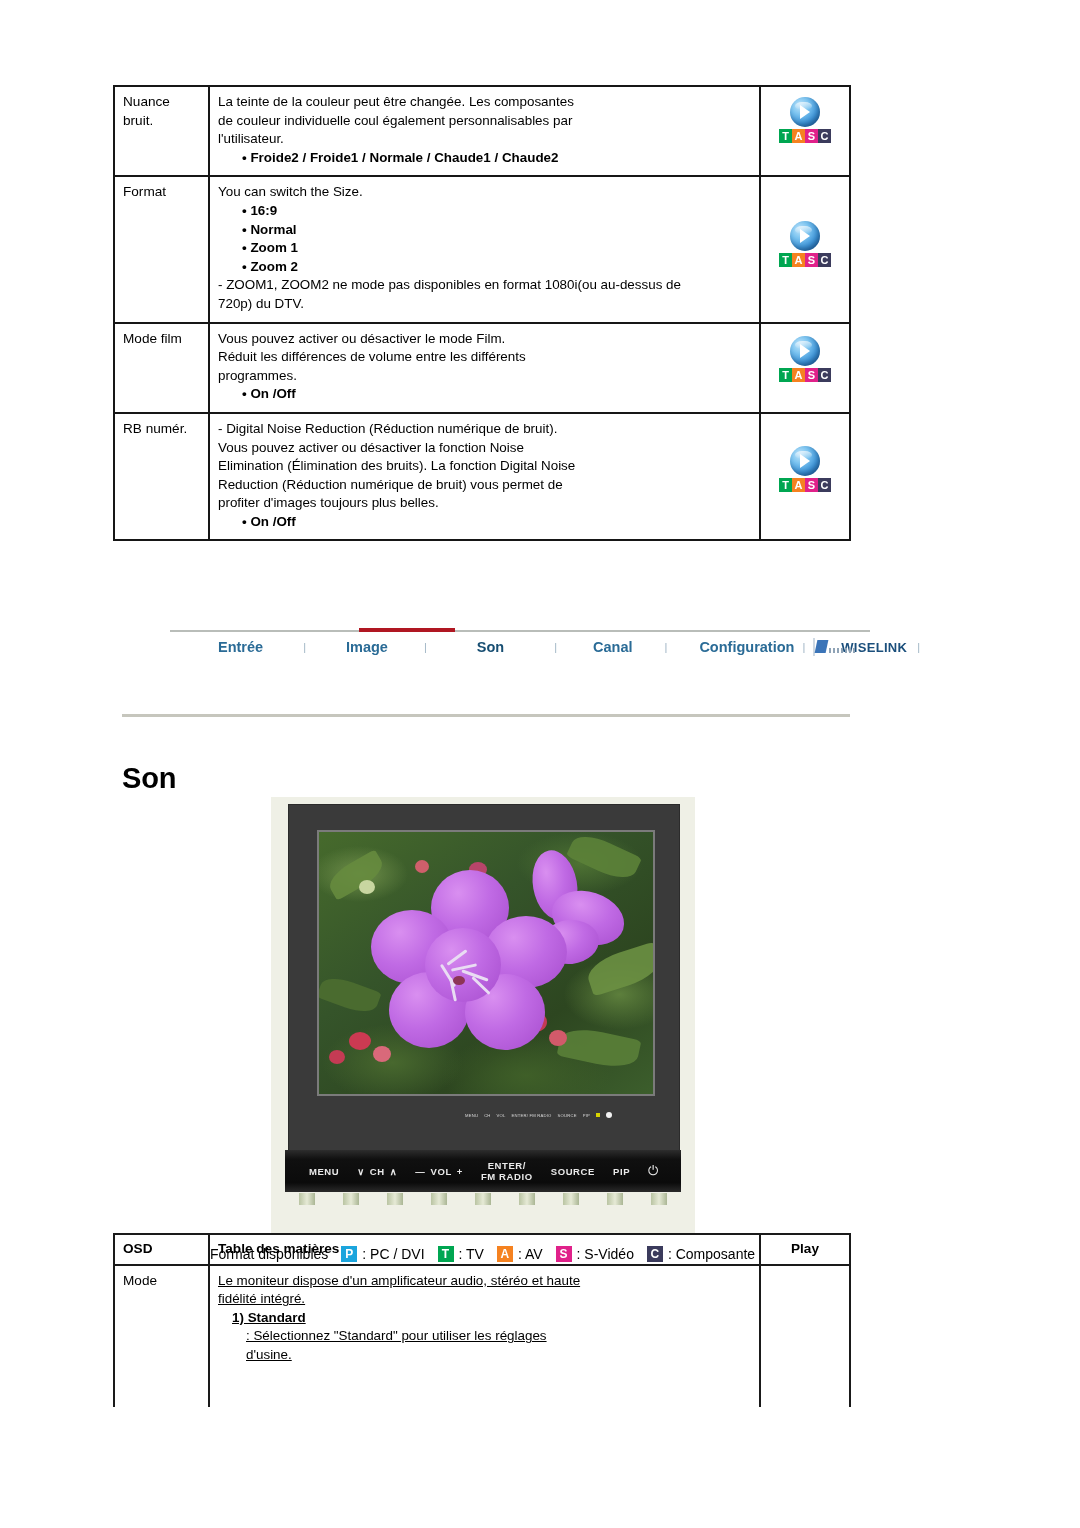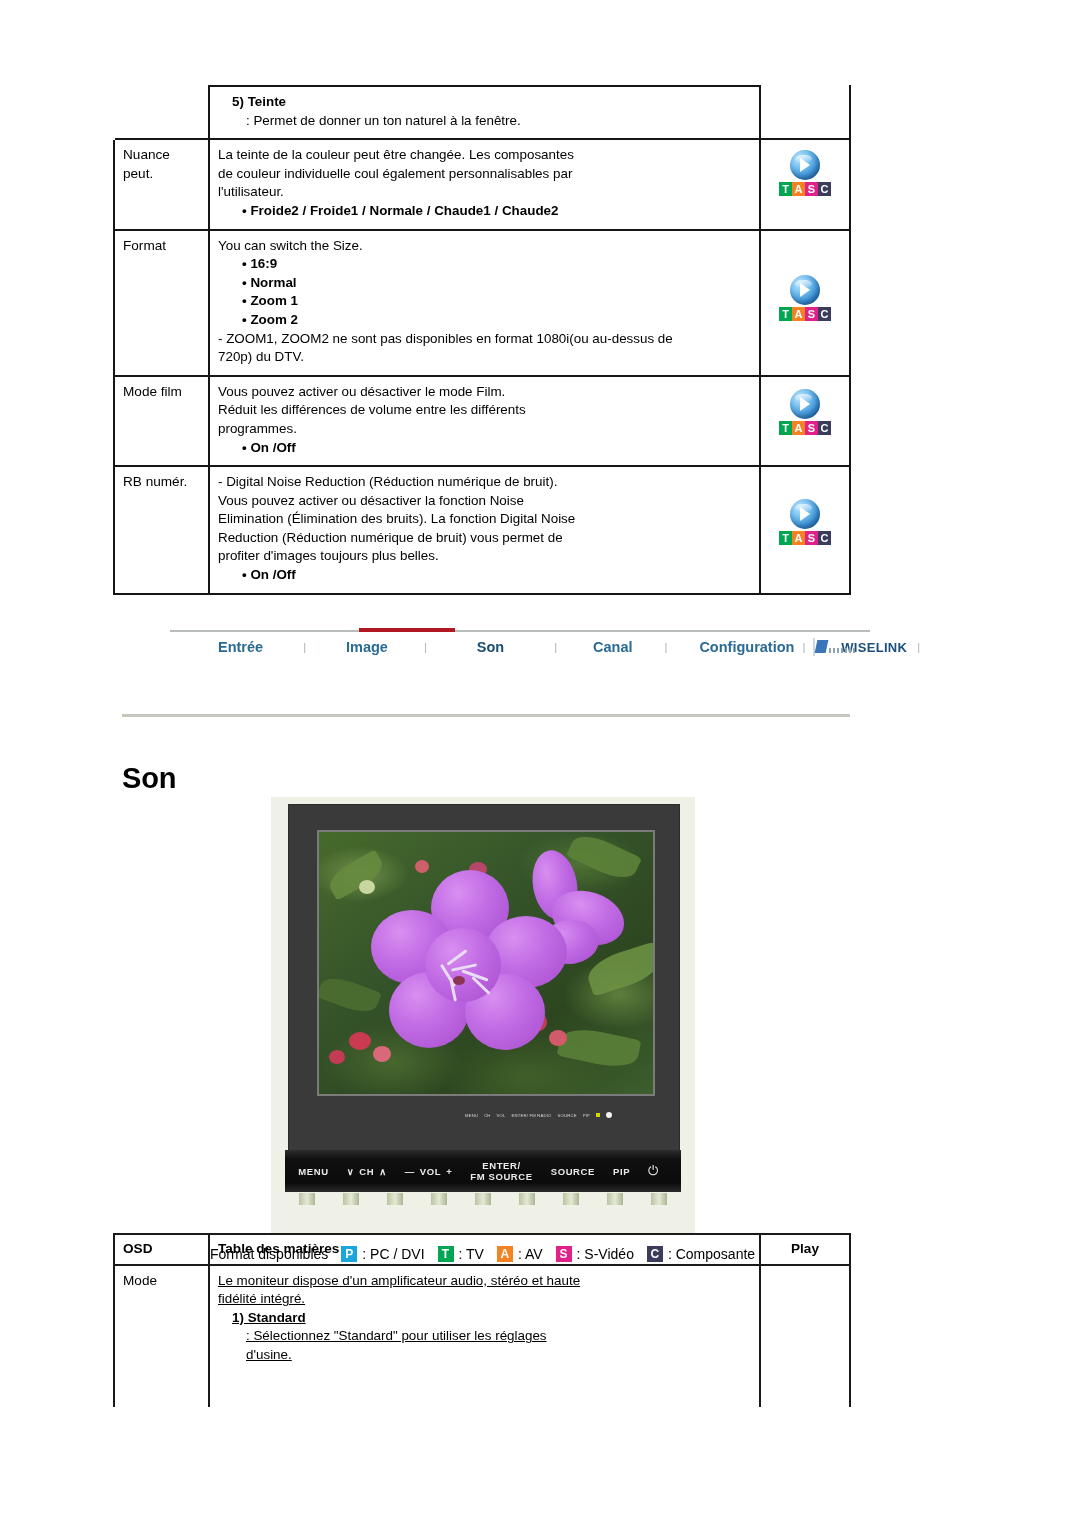--- a/index.html
+++ b/index.html
@@ -176,33 +176,25 @@
 <body>
 
 <table class="doc-table" id="table-top">
   <colgroup>
       <col class="col-label">
       <col class="col-body">
       <col class="col-icon">
     </colgroup>
   <tbody>
 
-    <tr>
-      <td class="cell-empty-label" style="border-left-color:transparent;border-top-color:transparent;"></td>
-      <td>
-        <span class="sub-head">5) Teinte</span>
-        <span class="sub-text">: Permet de donner un ton naturel à la fenêtre.</span>
-      </td>
-      <td style="border-top-color:transparent;border-right-color:#161616;"></td>
-    </tr>
 
     <tr>
       <td>
         <span class="lbl plain">Nuance</span>
-        <span class="lbl plain">peut.</span>
+        <span class="lbl plain">bruit.</span>
       </td>
       <td>
         <span class="plain">La teinte de la couleur peut être changée. Les composantes</span>
         <span class="plain">de couleur individuelle coul également personnalisables par</span>
         <span class="plain">l'utilisateur.</span>
         <span class="bulleted">• Froide2 / Froide1 / Normale / Chaude1 / Chaude2</span>
       </td>
       <td>
         <div class="tasc-wrap">
           <div class="play-ball"></div>
@@ -219,21 +211,21 @@
     <tr>
       <td>
         <span class="lbl plain">Format</span>
       </td>
       <td>
         <span class="plain">You can switch the Size.</span>
         <span class="bulleted">• 16:9</span>
         <span class="bulleted">• Normal</span>
         <span class="bulleted">• Zoom 1</span>
         <span class="bulleted">• Zoom 2</span>
-        <span class="plain">- ZOOM1, ZOOM2 ne sont pas disponibles en format 1080i(ou au-dessus de</span>
+        <span class="plain">- ZOOM1, ZOOM2 ne mode pas disponibles en format 1080i(ou au-dessus de</span>
         <span class="plain">720p) du DTV.</span>
       </td>
       <td>
         <div class="tasc-wrap" style="padding-top:38px;">
           <div class="play-ball"></div>
           <div class="tasc-letters">
             <span class="t-t">T</span>
             <span class="t-a">A</span>
             <span class="t-s">S</span>
             <span class="t-c">C</span>
@@ -374,21 +366,21 @@
       <b>CH</b>
       <b>∧</b>
     </span>
     <span class="ctl">
       <b>—</b>
       <b>VOL</b>
       <b>+</b>
     </span>
     <span class="ctl two-line">
       <b>ENTER/</b><br>
-      <b>FM SOURCE</b>
+      <b>FM RADIO</b>
     </span>
     <span class="ctl">SOURCE</span>
     <span class="ctl">PIP</span>
     <span class="ctl" style="font-size:13px;font-weight:normal;margin-right:22px;">⏻</span>
   </div>
 
   <div id="tv-feet">
     <span></span>
     <span></span>
     <span></span>

